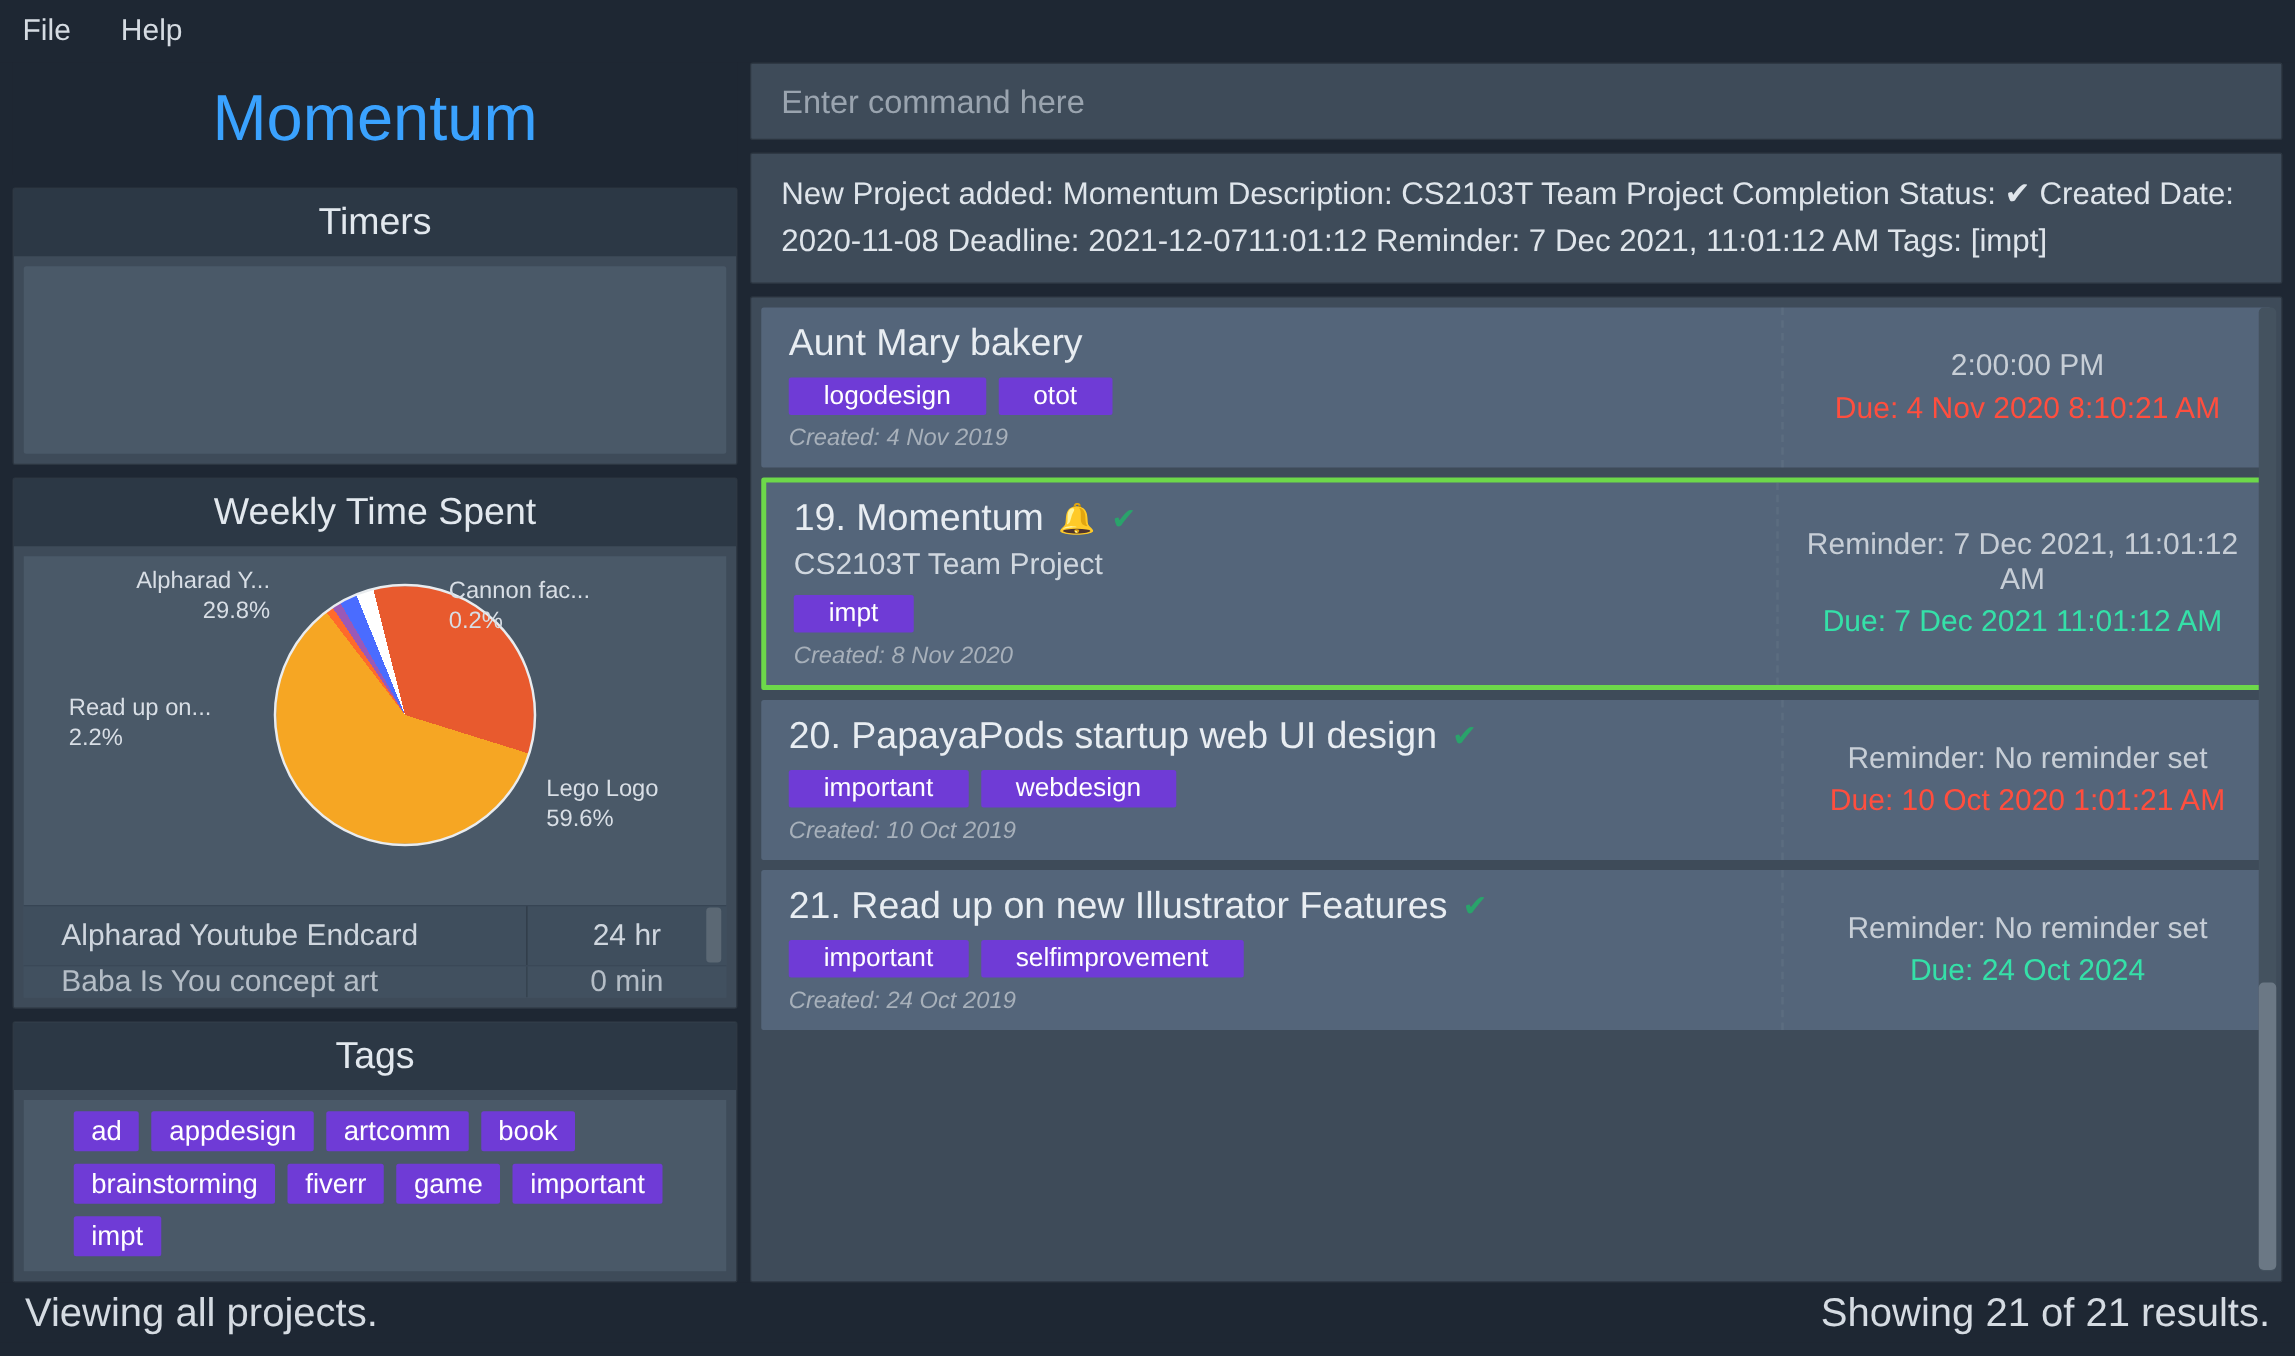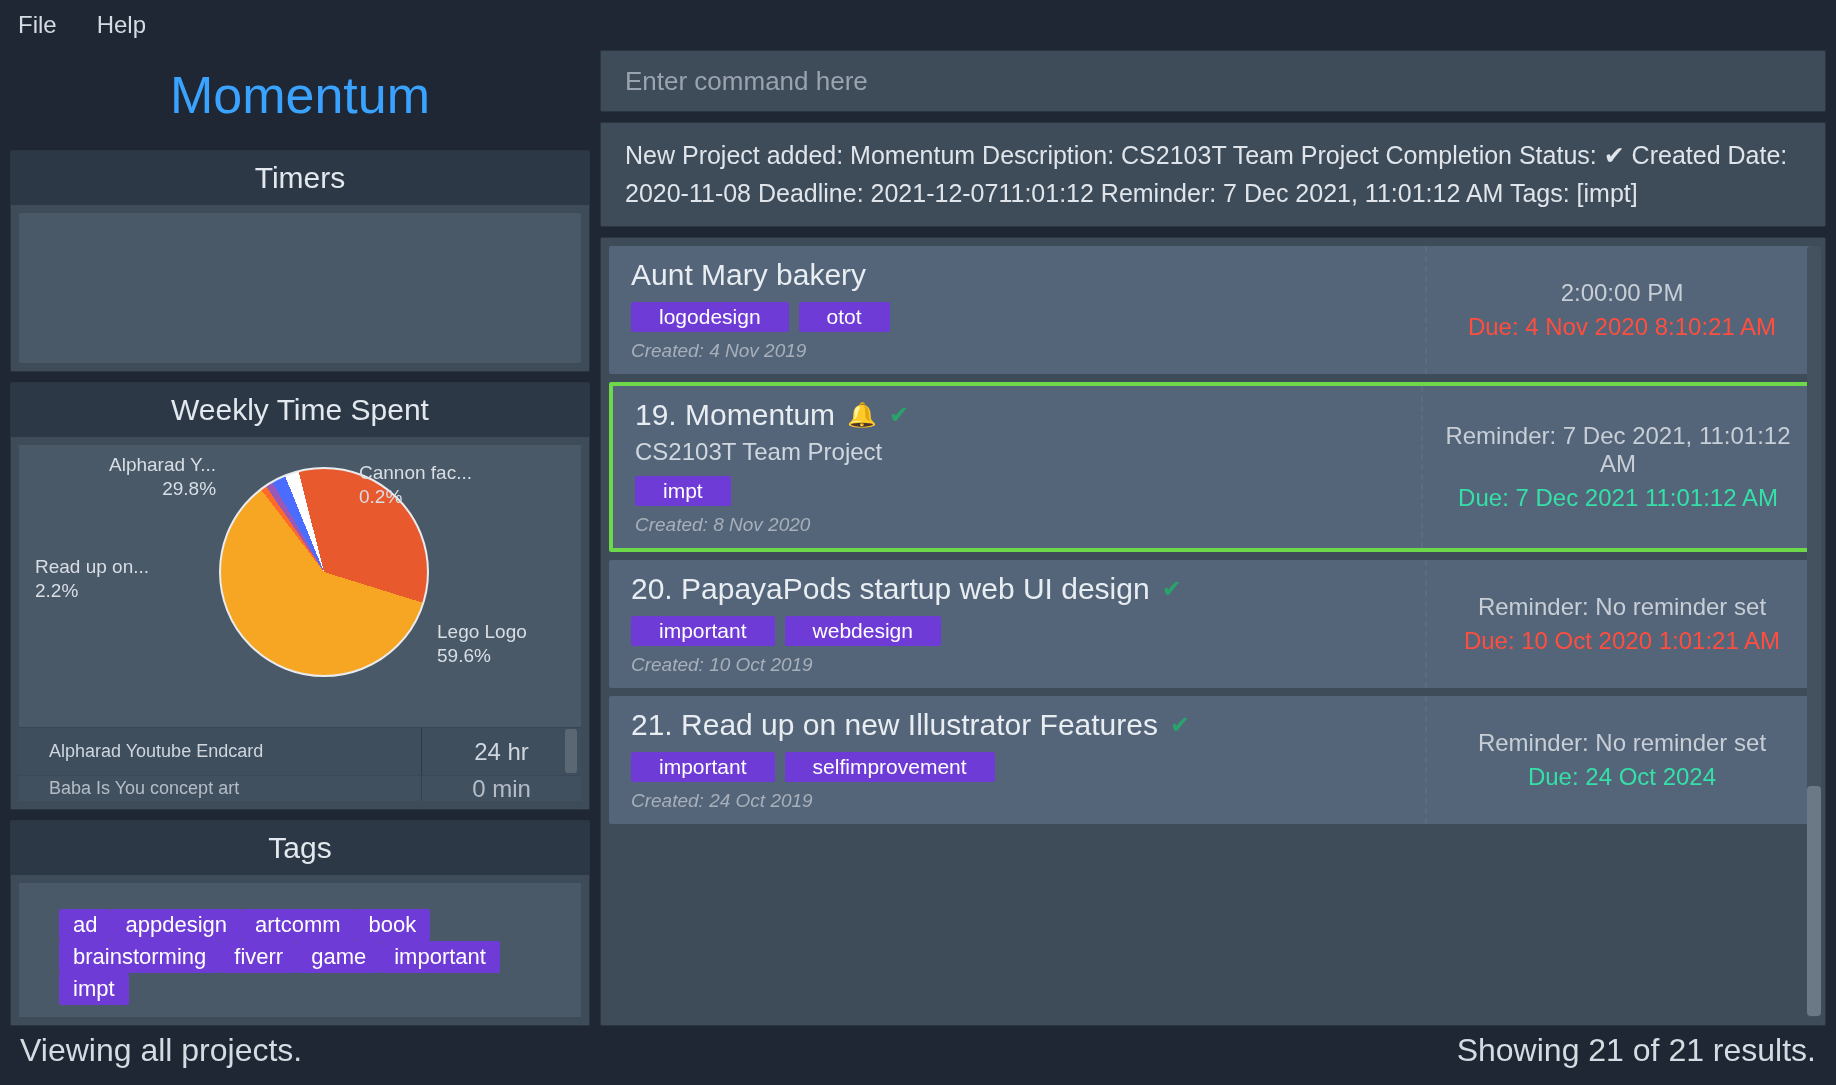--- a/index.html
+++ b/index.html
@@ -87,32 +87,32 @@
       #ffffff 337.9deg 345.8deg,       
       #e85a2e 345.8deg 360deg
     );
     border: 2px solid #e9ecef;
   }
   .pie-label { position:absolute; font-size:19px; color:#d8dee5; white-space:nowrap; line-height:1.25;}
   .pie-label .pct { display:block; }
   .lbl-alpharad { left:90px; top:8px; text-align:right;}
   .lbl-cannon   { left:340px; top:16px; }
   .lbl-lego     { left:418px; top:175px; }
-  .lbl-readup   { left:16px; top:110px; }
+  .lbl-readup   { left:36px; top:110px; }
 
   .wts-table { position:absolute; left:0; right:0; bottom:0; }
   .wts-row { display:flex; height:48px; align-items:center; border-top:1px solid #374554; background:#3f4e5d; }
-  .wts-row .name { flex:1; padding-left:30px; font-size:18px; color:#cfd6de;}
+  .wts-row .name { flex:1; padding-left:30px; font-size:24px; color:#cfd6de;}
   .wts-row .dur  { width:160px; text-align:center; font-size:24px; border-left:1px solid #2f3a46; height:100%; display:flex; align-items:center; justify-content:center;}
   .wts-row.cut { opacity:.8; height:26px; overflow:hidden;}
   .wts-scroll { position:absolute; right:4px; top:1px; width:12px; height:44px; background:#5b6874; border-radius:3px;}
 
   
   .tags-panel { display:flex; flex-direction:column;}
-  .tags-body { background:#4a5968; margin:8px; padding:26px 40px 12px; display:flex; flex-wrap:wrap; gap:0;}
+  .tags-body { background:#4a5968; margin:8px; padding:9px 40px 12px; display:flex; flex-wrap:wrap; gap:10px;}
   .tag {
     background:#6f3bd6; color:#fff; padding:3px 14px; font-size:22px; border-radius:2px;
   }
 
   
   .cmd-input {
     height: 62px;
     display:flex; align-items:center;
     padding: 0 24px;
     font-size: 26px; color:#9aa4af;

